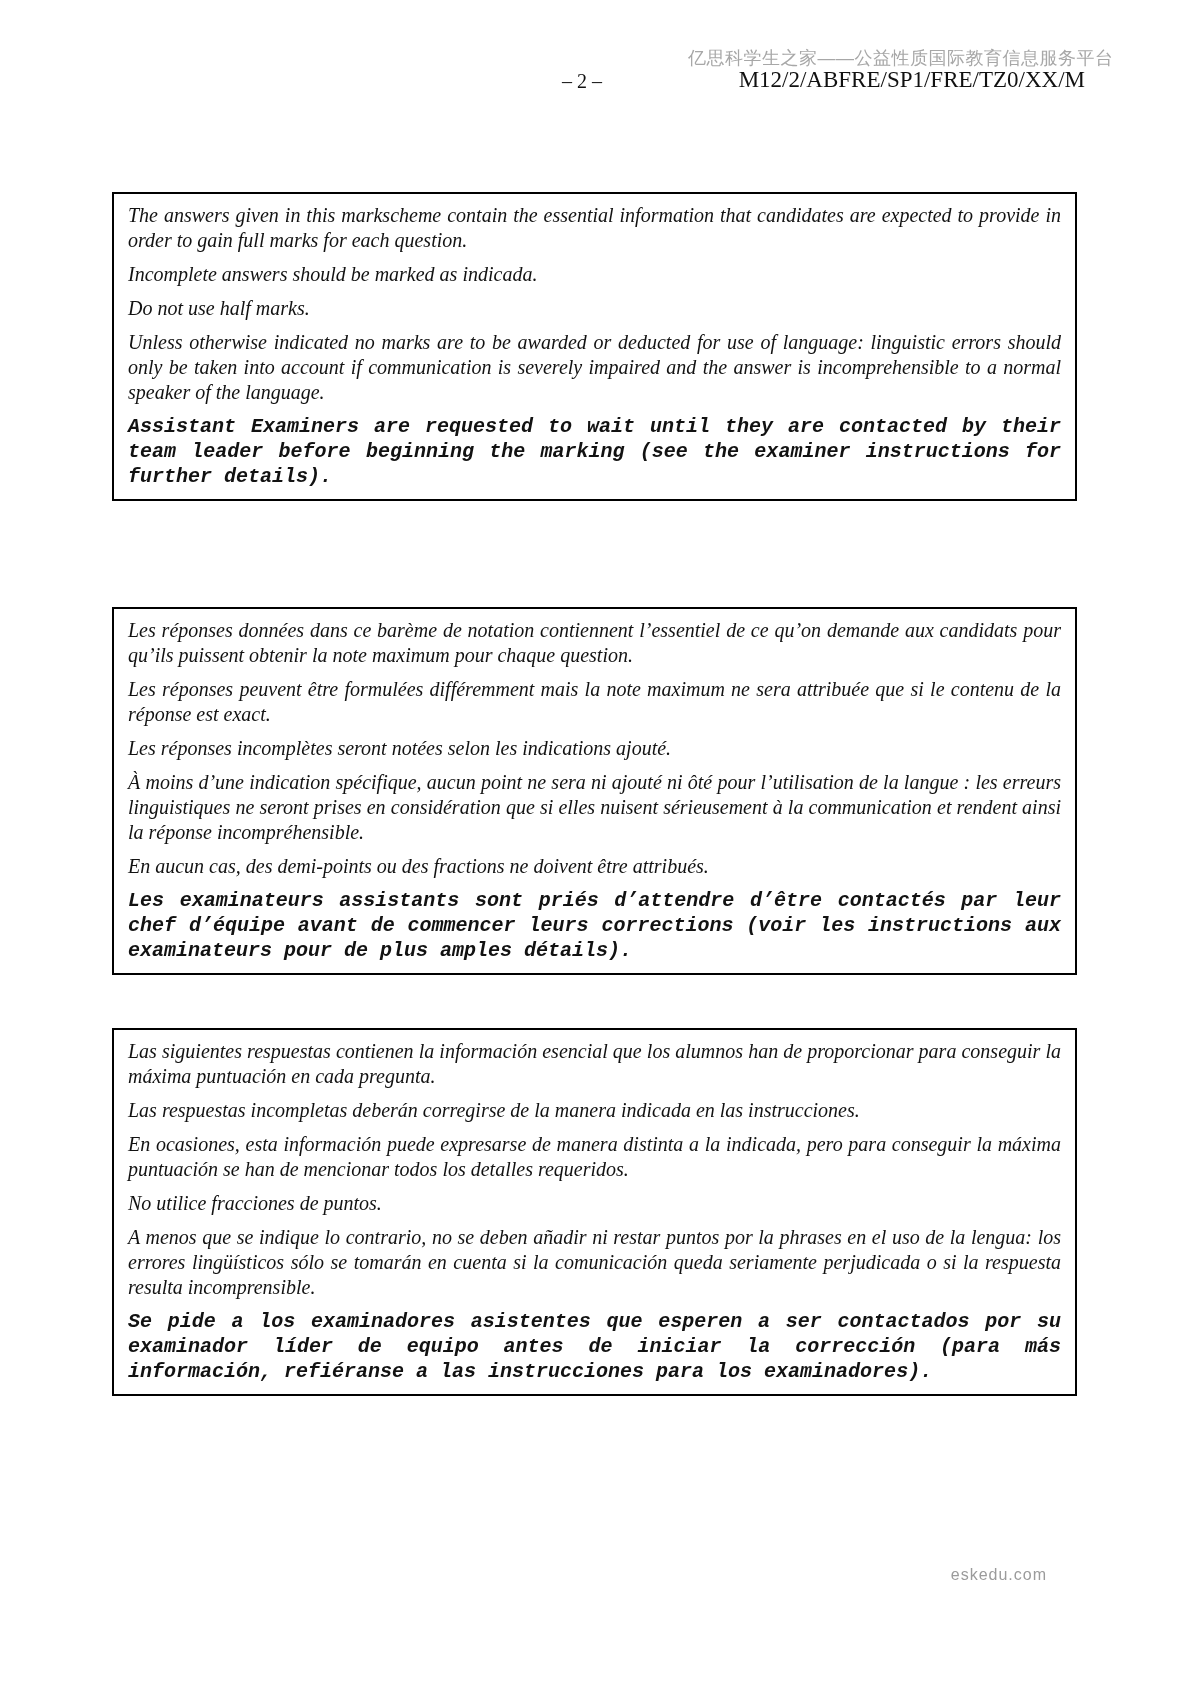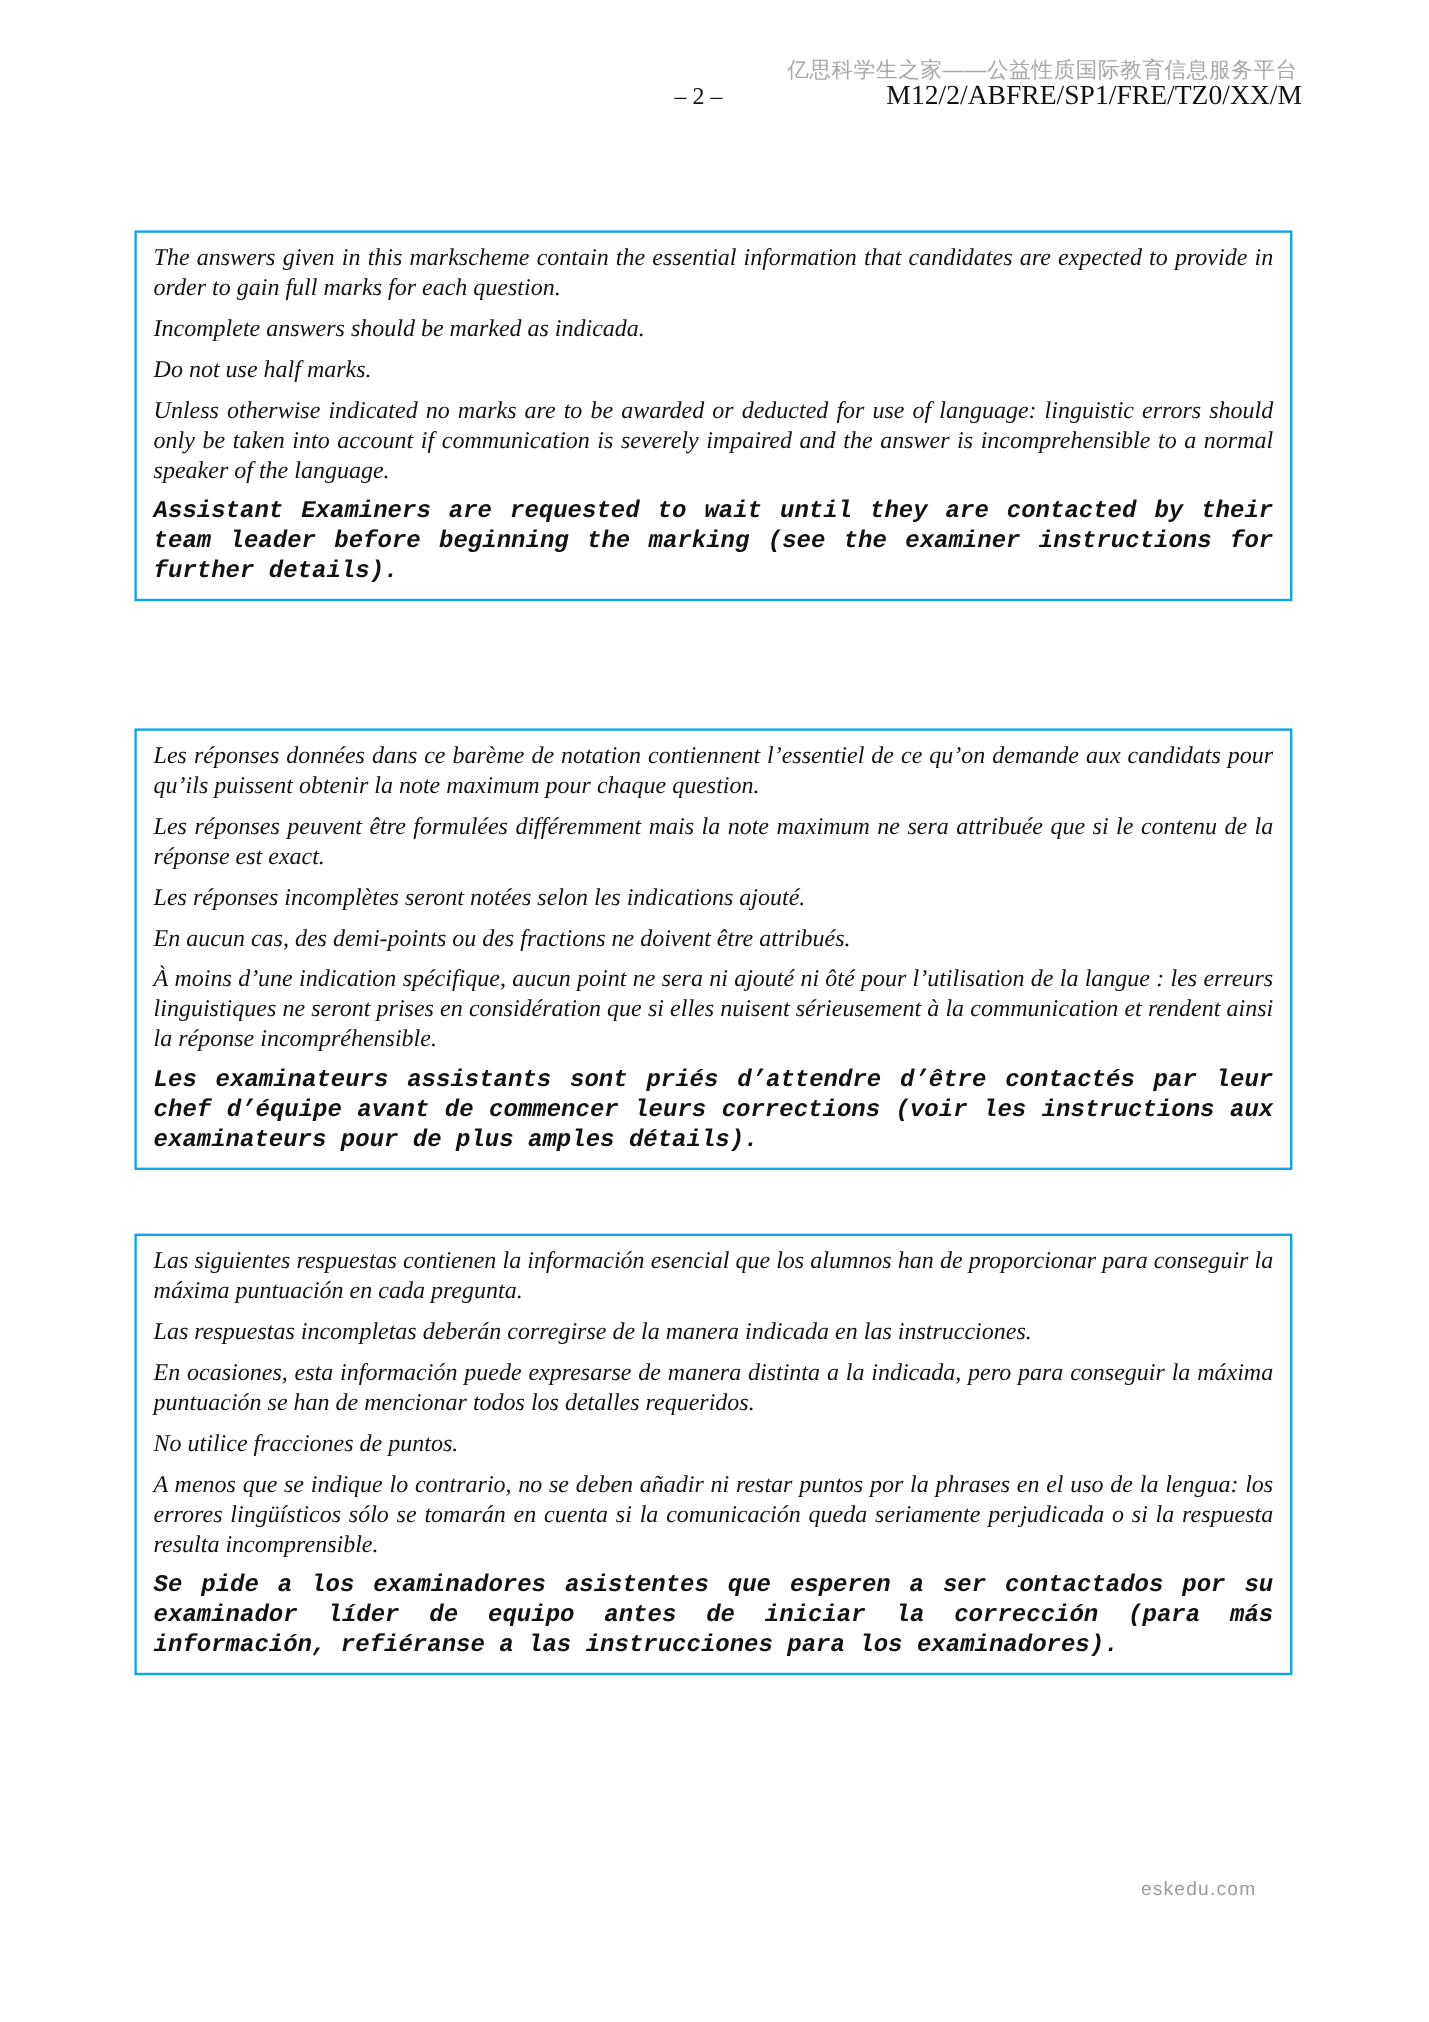--- a/index.html
+++ b/index.html
@@ -14,21 +14,21 @@
     background: #ffffff;
     margin: 0 auto;
     overflow: hidden;
     font-family: "Liberation Serif", serif;
   }
 
   
   .cn-watermark {
     position: absolute;
     top: 46px;
-    left: 656px;
+    left: 688px;
     font-family: "Liberation Sans", sans-serif;
     font-size: 18px;
     color: #a7a7a7;
     letter-spacing: 0.5px;
     white-space: nowrap;
   }
   .page-num {
     position: absolute;
     top: 70px;
     left: 562px;
@@ -44,21 +44,21 @@
     color: #111111;
     white-space: nowrap;
   }
 
   
   .notes-box {
     position: absolute;
     left: 112px;
     width: 965px;
     box-sizing: border-box;
-    border: 2px solid #0ea5e9;
+    border: 2px solid #000000;
     padding: 9px 14px 10px 14px;
     background: #ffffff;
   }
   .notes-box p {
     margin: 0 0 9px 0;
     font-style: italic;
     font-size: 20px;
     line-height: 25px;
     text-align: justify;
     color: #121212;
@@ -98,22 +98,22 @@
     <p>Incomplete answers should be marked as indicada.</p>
     <p>Do not use half marks.</p>
     <p>Unless otherwise indicated no marks are to be awarded or deducted for use of language: linguistic errors should only be taken into account if communication is severely impaired and the answer is incomprehensible to a normal speaker of the language.</p>
     <p class="bold">Assistant Examiners are requested to wait until they are contacted by their team leader before beginning the marking (see the examiner instructions for further details).</p>
   </section>
 
   <section class="notes-box" id="box-fr">
     <p>Les réponses données dans ce barème de notation contiennent l’essentiel de ce qu’on demande aux candidats pour qu’ils puissent obtenir la note maximum pour chaque question.</p>
     <p>Les réponses peuvent être formulées différemment mais la note maximum ne sera attribuée que si le contenu de la réponse est exact.</p>
     <p>Les réponses incomplètes seront notées selon les indications ajouté.</p>
+    <p>À moins d’une indication spécifique, aucun point ne sera ni ajouté ni ôté pour l’utilisation de la langue : les erreurs linguistiques ne seront prises en considération que si elles nuisent sérieusement à la communication et rendent ainsi la réponse incompréhensible.</p>
     <p>En aucun cas, des demi-points ou des fractions ne doivent être attribués.</p>
-    <p>À moins d’une indication spécifique, aucun point ne sera ni ajouté ni ôté pour l’utilisation de la langue : les erreurs linguistiques ne seront prises en considération que si elles nuisent sérieusement à la communication et rendent ainsi la réponse incompréhensible.</p>
     <p class="bold">Les examinateurs assistants sont priés d’attendre d’être contactés par leur chef d’équipe avant de commencer leurs corrections (voir les instructions aux examinateurs pour de plus amples détails).</p>
   </section>
 
   <section class="notes-box" id="box-es">
     <p>Las siguientes respuestas contienen la información esencial que los alumnos han de proporcionar para conseguir la máxima puntuación en cada pregunta.</p>
     <p>Las respuestas incompletas deberán corregirse de la manera indicada en las instrucciones.</p>
     <p>En ocasiones, esta información puede expresarse de manera distinta a la indicada, pero para conseguir la máxima puntuación se han de mencionar todos los detalles requeridos.</p>
     <p>No utilice fracciones de puntos.</p>
     <p>A menos que se indique lo contrario, no se deben añadir ni restar puntos por la phrases en el uso de la lengua: los errores lingüísticos sólo se tomarán en cuenta si la comunicación queda seriamente perjudicada o si la respuesta resulta incomprensible.</p>
     <p class="bold">Se pide a los examinadores asistentes que esperen a ser contactados por su examinador líder de equipo antes de iniciar la corrección (para más información, refiéranse a las instrucciones para los examinadores).</p>

